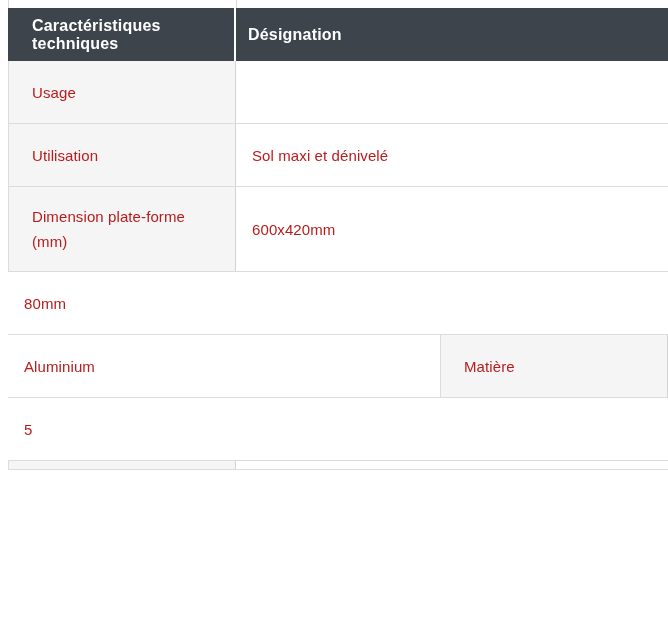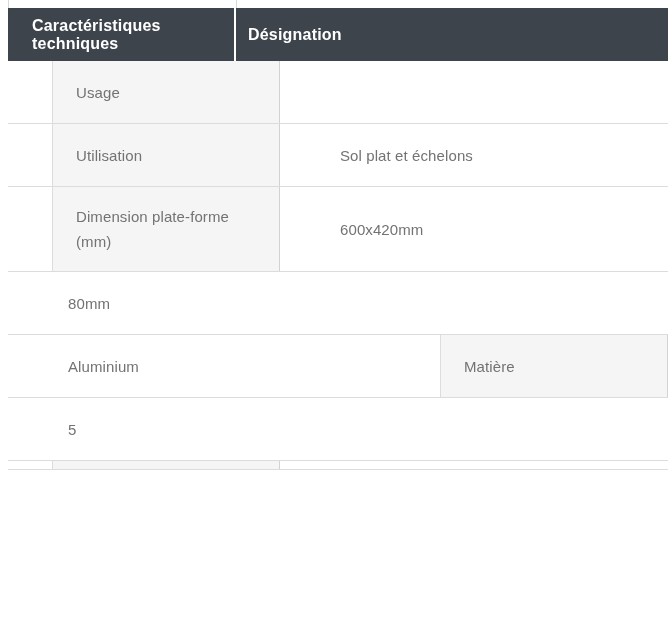--- a/index.html
+++ b/index.html
@@ -32,24 +32,23 @@
   .row{
     display:flex;
     min-height:63px;
     border-bottom:1px solid #dcdcdc;
     box-sizing:border-box;
   }
   .cell{
     box-sizing:border-box;
     display:flex;align-items:center;
     font-size:15px;
-    color:#737373;
+    color:#b91c1c;
     line-height:25px;
     letter-spacing:0.1px;
-    margin-left:44px;
   }
   .label-cell{
     width:228px;
     background:#f5f5f6;
     border-left:1px solid #dcdcdc;
     border-right:1px solid #d2d2d2;
     padding:17px 18px 17px 23px;
   }
   .value-cell{
     flex:1;
@@ -83,21 +82,21 @@
     <div class="cell label-cell">
       <span>Usage</span>
     </div>
   </div>
 
   <div class="row">
     <div class="cell label-cell">
       <span>Utilisation</span>
     </div>
     <div class="cell value-cell">
-      <span>Sol plat et échelons</span>
+      <span>Sol maxi et dénivelé</span>
     </div>
   </div>
 
 
   <div class="row">
     <div class="cell label-cell">
       <span>Dimension plate-forme (mm)</span>
     </div>
     <div class="cell value-cell">
       <span>600x420mm</span>

